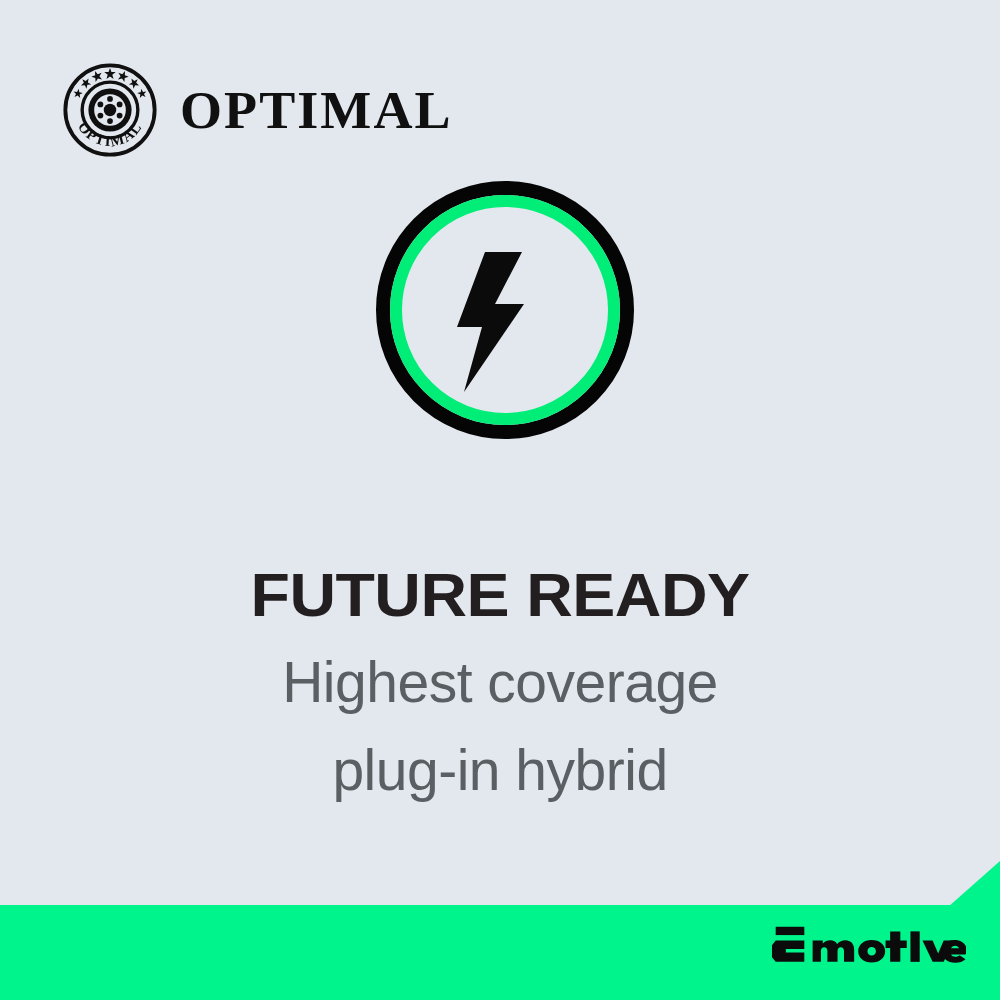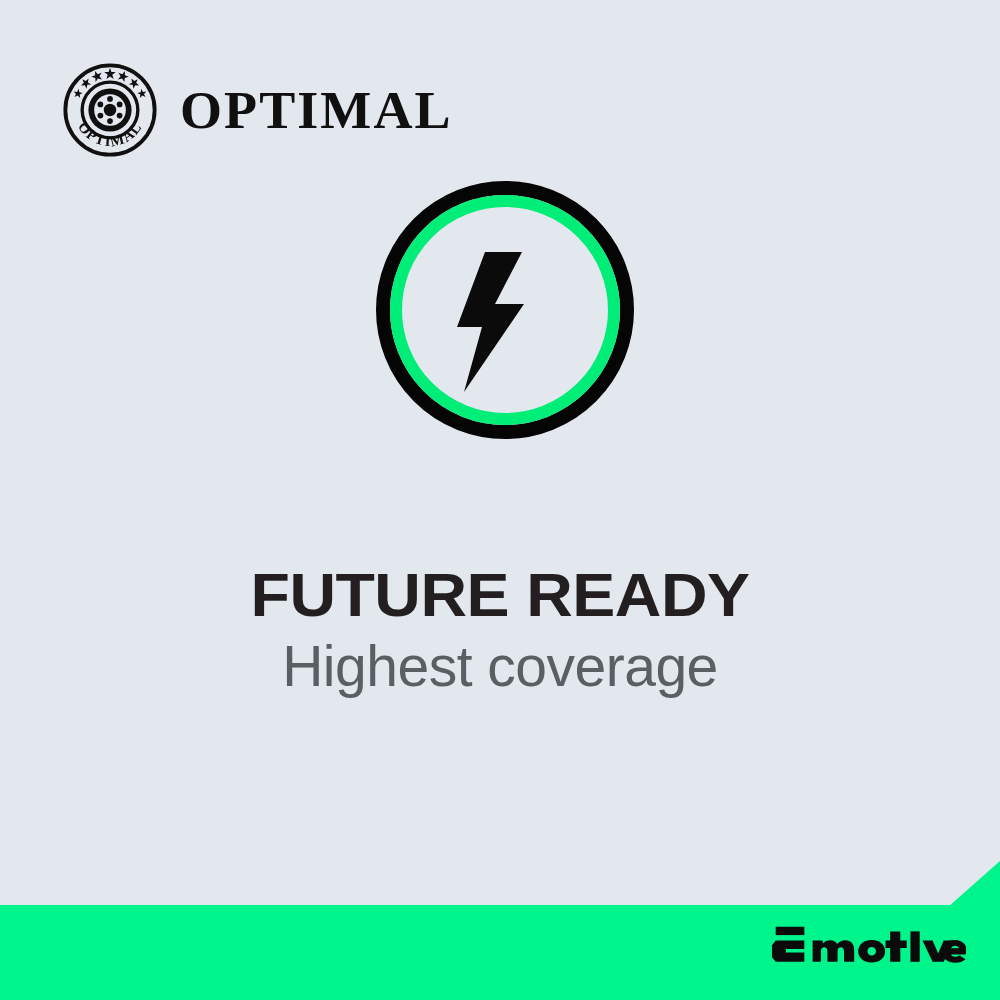--- a/index.html
+++ b/index.html
@@ -80,21 +80,21 @@
     left: 0;
     right: 0;
     top: 630px;
     text-align: center;
     color: #595f62;
     font-size: 57px;
     font-weight: 300;
     line-height: 1.27;
     letter-spacing: -0.5px;
   }
-  .subcopy .line { display: block; white-space: nowrap; }
+  .subcopy .line { display: block; white-space: nowrap; margin-top: 16px; }
 
   
   .banner {
     position: absolute;
     left: 0;
     top: 905px;
     width: 1000px;
     height: 95px;
     background: #00f48c;
   }
@@ -182,20 +182,21 @@
       <circle cx="129" cy="129" r="122" fill="none" stroke="#050505" stroke-width="14"></circle>
       <circle cx="129" cy="129" r="109" fill="none" stroke="#00ee78" stroke-width="12"></circle>
       <path d="M 146 71 L 109 71 L 81 146 L 106 146 L 88 211 L 148 123 L 119 123 Z" fill="#0b0b0b"></path>
     </svg>
   </div>
 
   <h1 class="headline">FUTURE READY</h1>
 
   <div class="subcopy">
     <span class="line">Highest coverage</span>
+    <span class="line">plug-in hybrid</span>
   </div>
 
   <div class="banner-wedge"></div>
   <div class="banner"></div>
 
   <div class="emotive-logo">
     <svg viewBox="0 0 210 52" xmlns="http://www.w3.org/2000/svg" aria-hidden="true">
       <g fill="#0b0b0b">
 
         <rect x="4" y="3" width="31" height="9"></rect>

